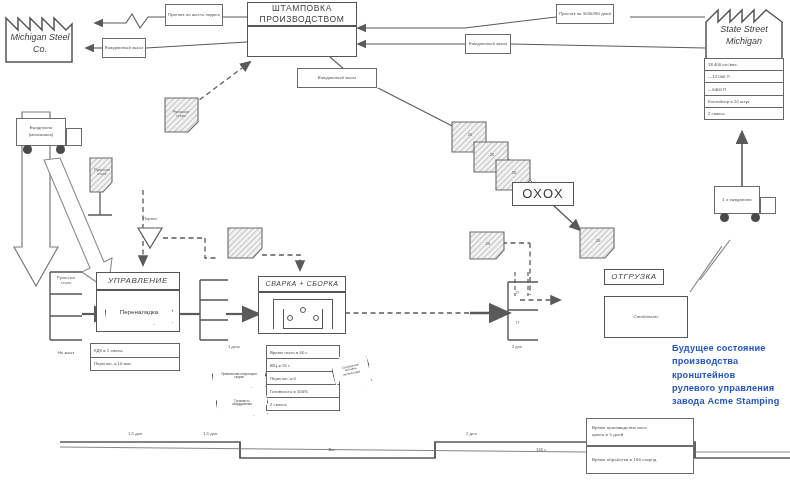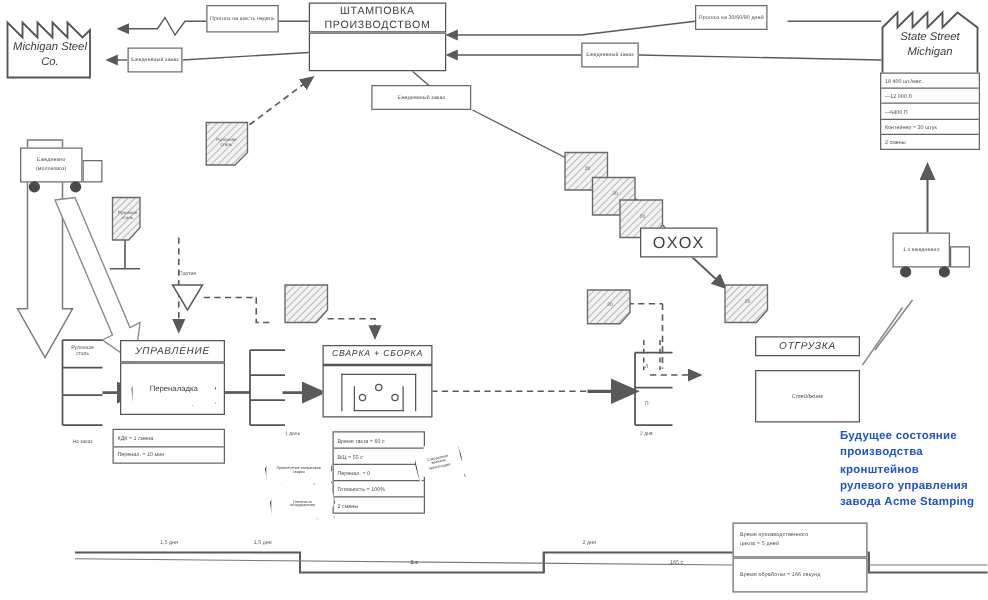--- a/index.html
+++ b/index.html
@@ -300,21 +300,21 @@
        display:flex;align-items:center;justify-content:center;text-align:center;
        clip-path:polygon(0% 45%,7% 16%,16% 42%,27% 6%,38% 34%,50% 4%,62% 32%,74% 8%,86% 36%,96% 14%,100% 48%,93% 70%,100% 94%,85% 80%,73% 98%,61% 76%,49% 96%,37% 74%,25% 96%,13% 72%,3% 88%);">
     <span style="font-size:3px;line-height:1.1;color:#3a3a3a;padding:0 8px;">Готовность оборудования</span>
   </div>
 
   <span class="abs tiny" style="left:516px;top:290px;">Л</span>
   <span class="abs tiny" style="left:516px;top:320px;">П</span>
   <span class="abs tiny" style="left:512px;top:344px;">2 дня</span>
   <span class="abs tiny" style="left:228px;top:344px;">1 день</span>
 
-  <div class="abs box" style="left:604px;top:269px;width:84px;height:16px;">
+  <div class="abs box" style="left:604px;top:269px;width:60px;height:16px;">
     <span class="proc-title">ОТГРУЗКА</span>
   </div>
   <div class="abs box" style="left:604px;top:296px;width:84px;height:42px;">
     <span class="lbl" style="font-size:4.4px;font-style:italic;">Стейджинг</span>
   </div>
 
   <div class="blue-title" style="left:672px;top:342px;width:120px;">
     <div>Будущее состояние</div>
     <div>производства</div>
     <div>кронштейнов</div>

